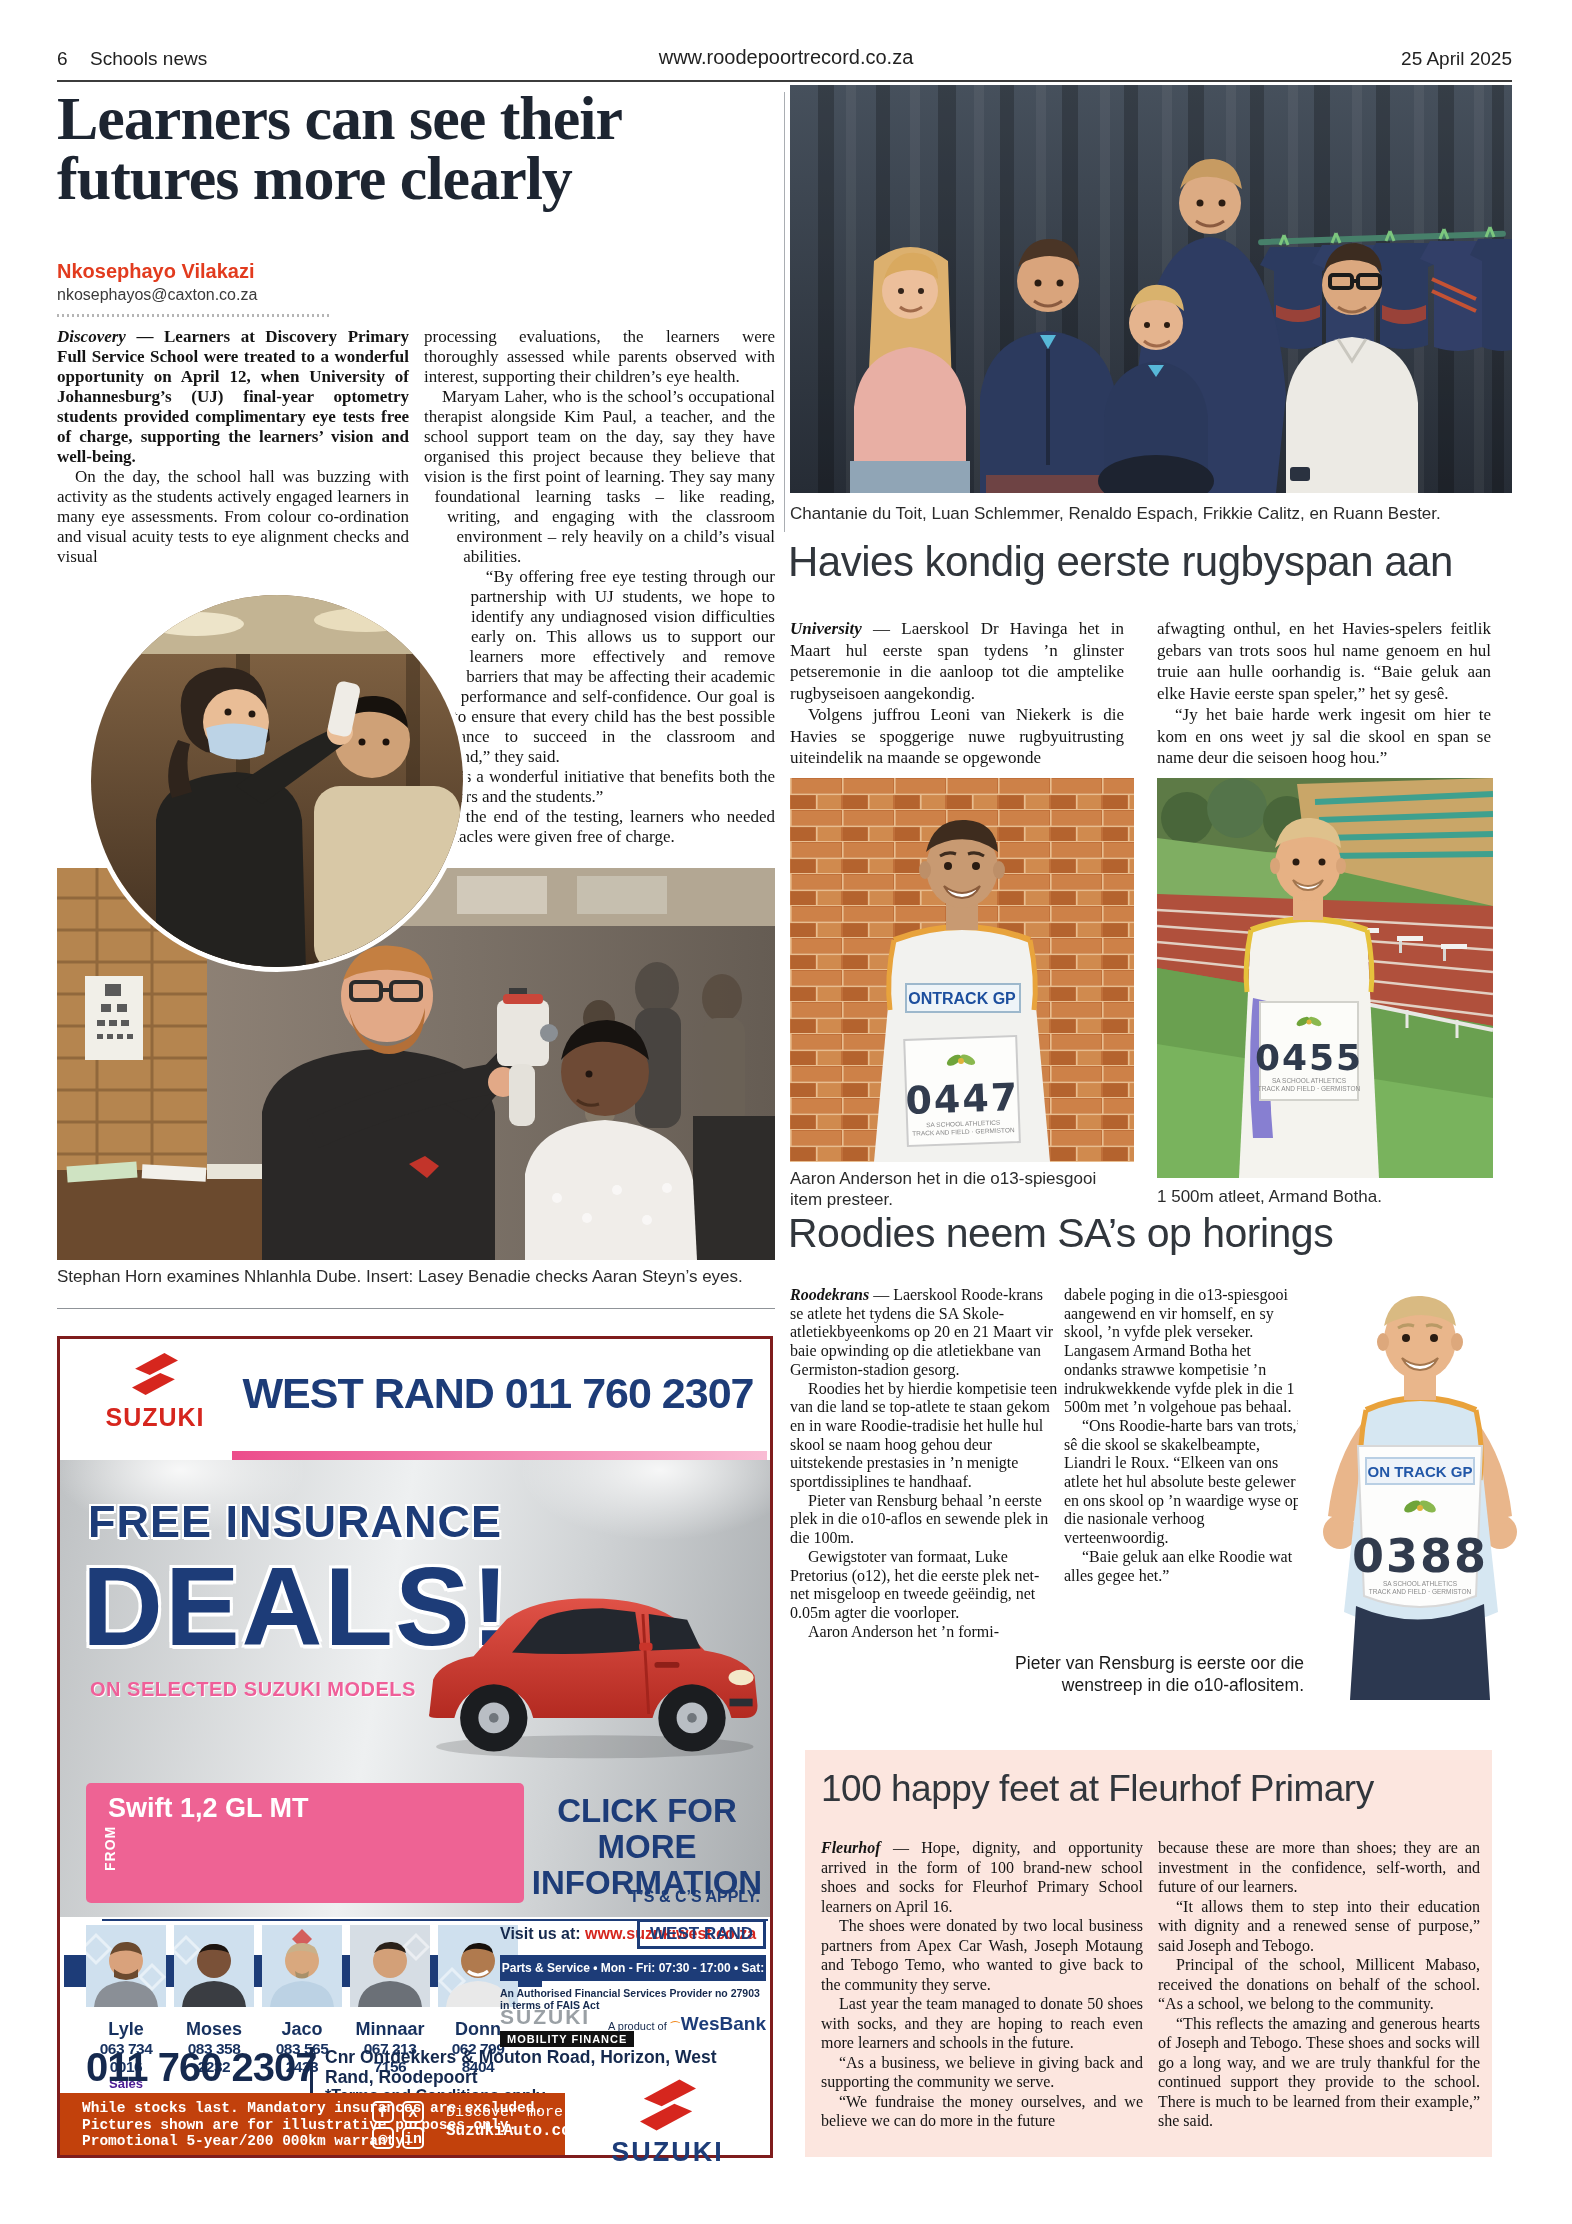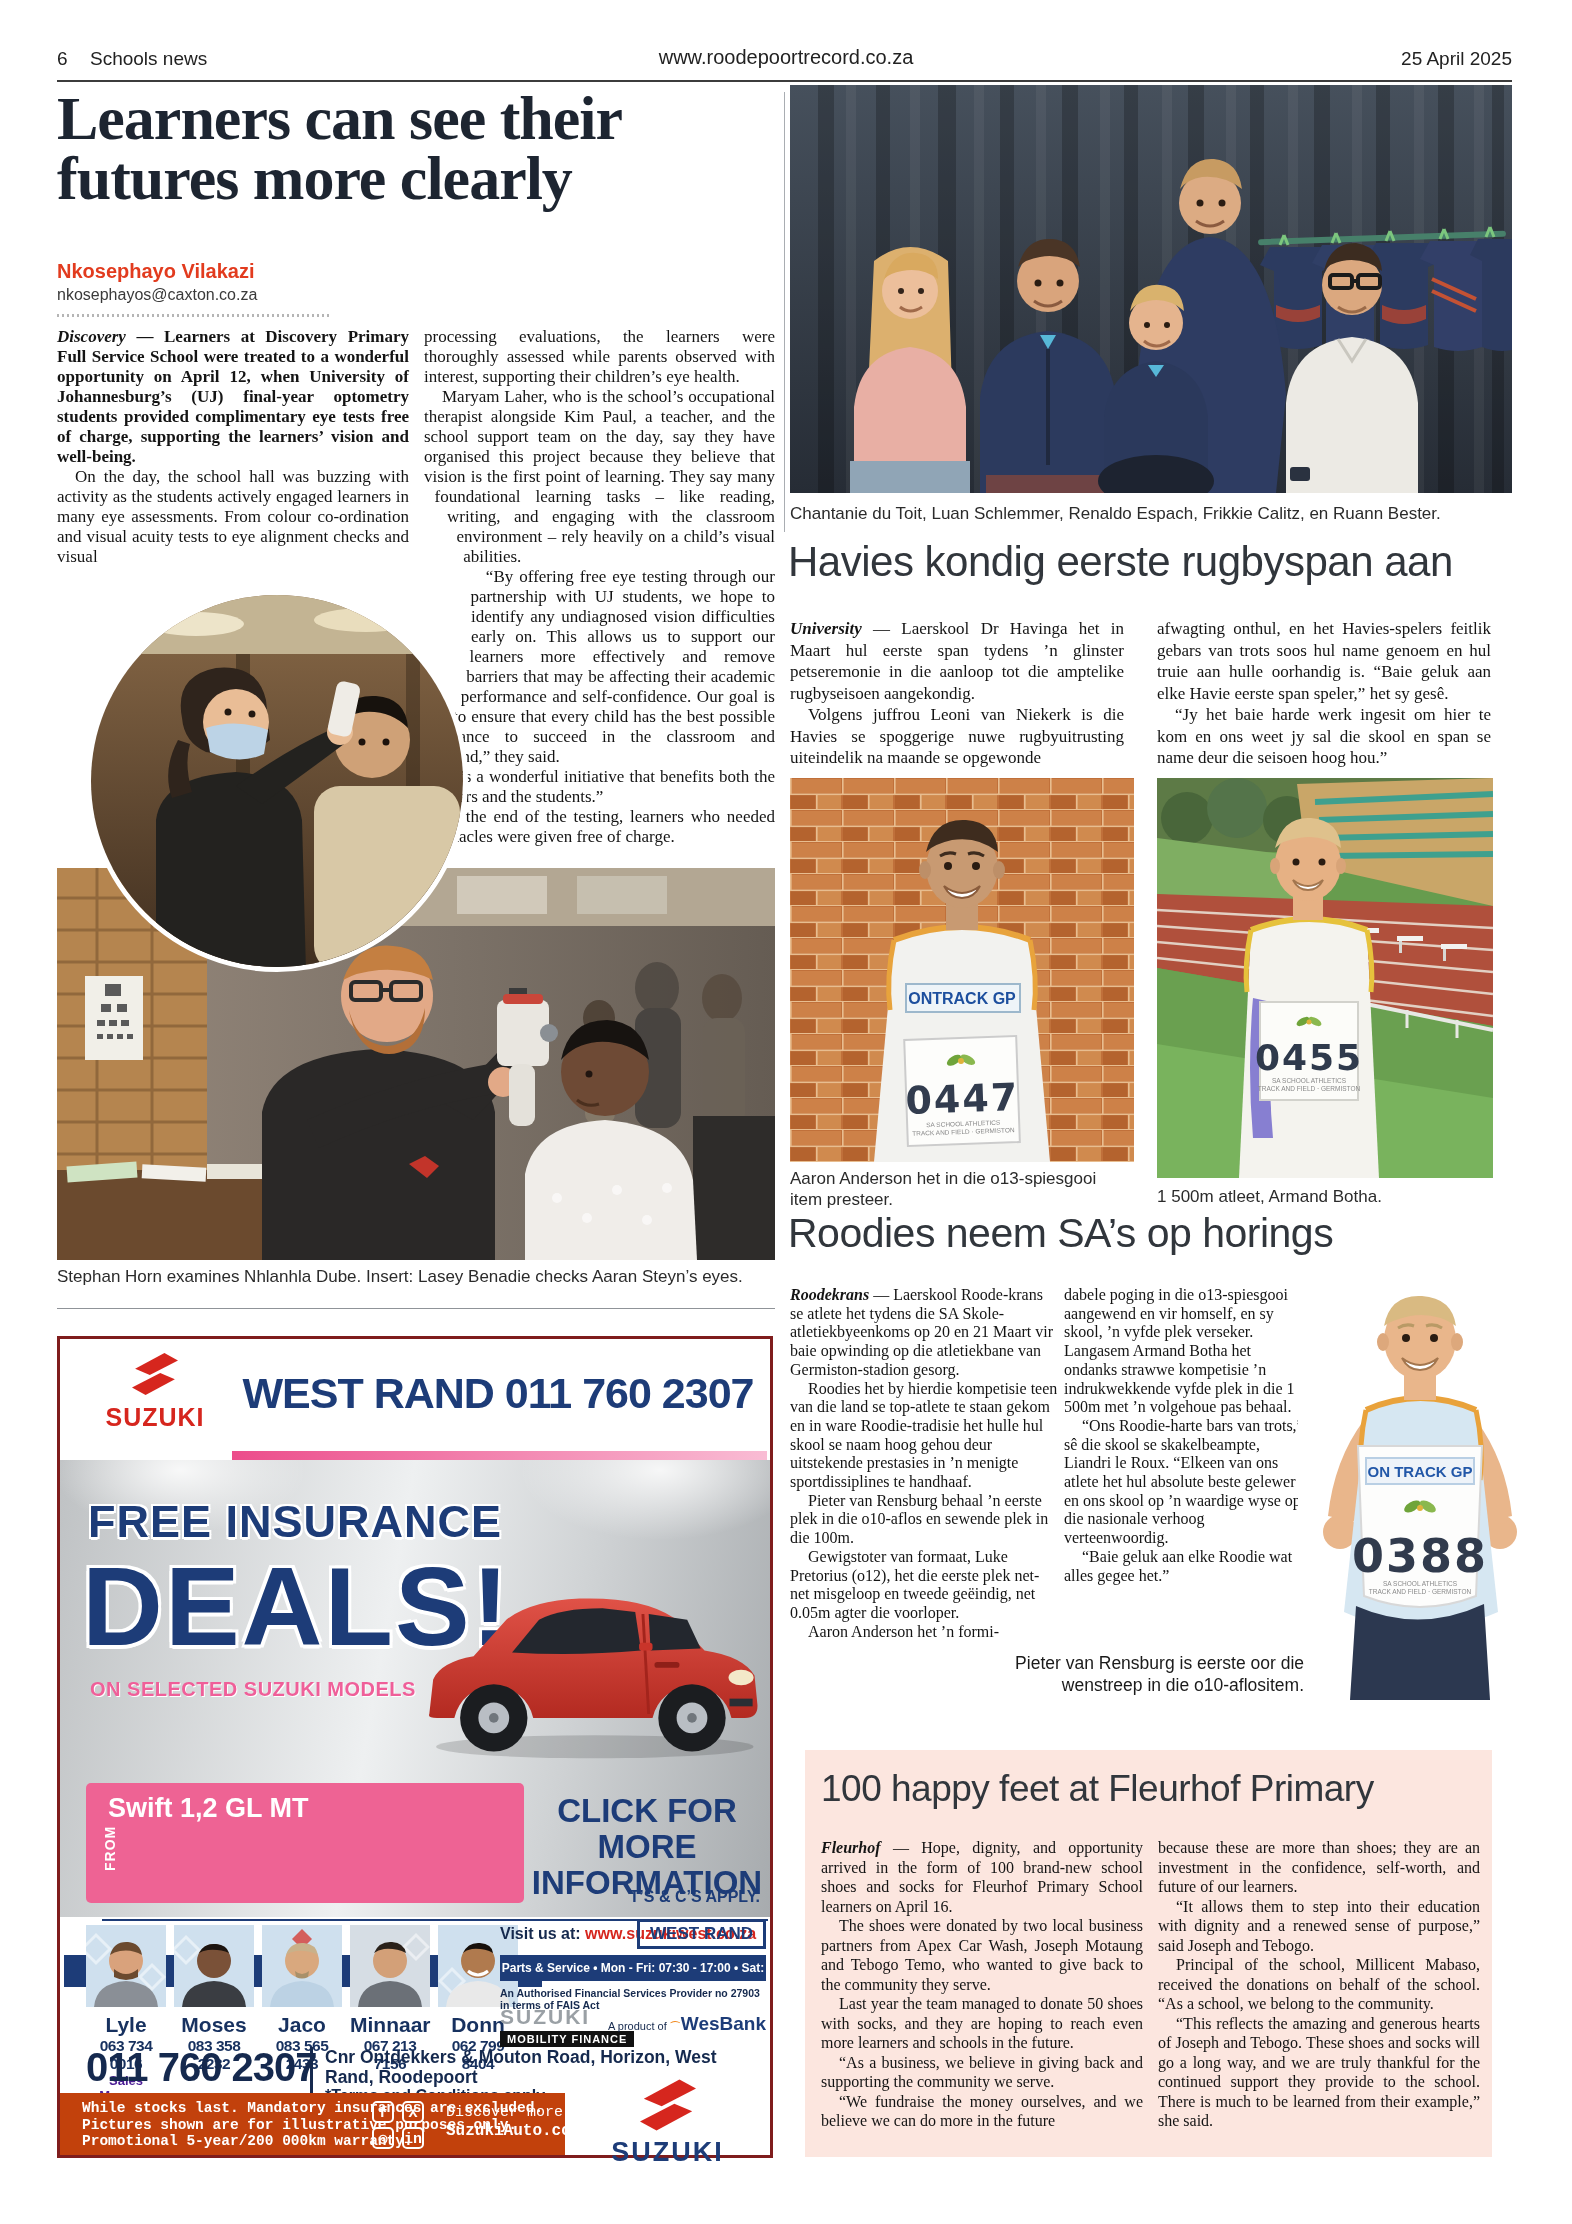--- a/index.html
+++ b/index.html
@@ -93,21 +93,21 @@
   .ad-model{left:22px;top:10px;font-size:27px;font-weight:bold;color:#fff;}
   .ad-from{left:16px;top:48px;font-size:14px;font-weight:bold;color:#fff;
     transform:rotate(-90deg) translate(-40px,0);transform-origin:left top;letter-spacing:1px;}
   .ad-price{left:42px;top:38px;font-size:58px;font-weight:bold;color:#fff;letter-spacing:-1px;}
   .ad-cta{left:468px;top:333px;width:238px;text-align:center;font-size:33px;line-height:36px;font-weight:bold;color:#1d3c78;cursor:pointer;}
   .ad-tcs{left:0;top:428px;width:700px;text-align:right;font-size:16px;font-weight:bold;color:#1d3c78;}
   .ad-white{left:0;top:578px;width:710px;height:176px;background:#fff;}
   .ad-hline{left:42px;top:2px;width:666px;height:2px;background:#1d3c78;}
   .ad-ribbon{left:4px;top:38px;width:478px;height:32px;background:#1d3c78;}
   .salescell{top:8px;width:80px;text-align:center;}
-  .salescell .nm{font-size:21px;font-weight:bold;color:#17315f;margin-top:2px;}
+  .salescell .nm{font-size:18px;font-weight:bold;color:#17315f;margin-top:8px;}
   .salescell .ph{font-size:15.5px;font-weight:bold;color:#17315f;letter-spacing:-0.5px;}
   .salescell .tt{font-size:13px;font-weight:bold;color:#4c1d95;}
   .ad-visit{left:440px;top:8px;font-size:16px;font-weight:bold;color:#15294e;}
   .ad-visit .lnk{color:#d6261e;cursor:pointer;}
   .ad-wr{right:4px;top:2px;border:3px solid #1d3c78;padding:2px 10px;font-size:17px;font-weight:bold;color:#1d3c78;}
   .ad-hours{left:440px;top:38px;width:266px;height:26px;background:#1d3c78;color:#fff;
     font-size:12px;font-weight:bold;text-align:center;line-height:26px;}
   .ad-fsp{left:440px;top:70px;width:268px;font-size:10.5px;font-weight:bold;color:#15294e;}
   .ad-mfz{left:440px;top:88px;}
   .ad-mfz .g{font-size:21px;font-weight:bold;color:#9aa0a5;letter-spacing:2px;}

